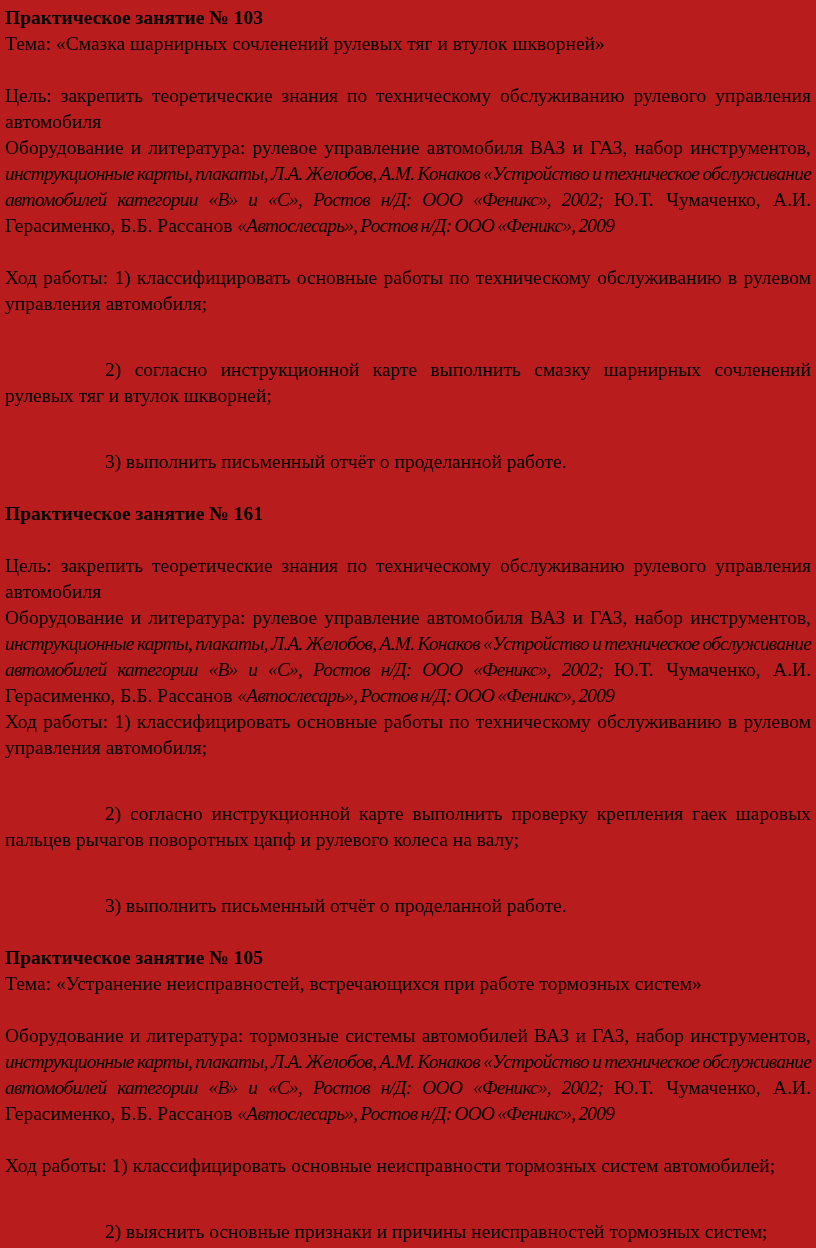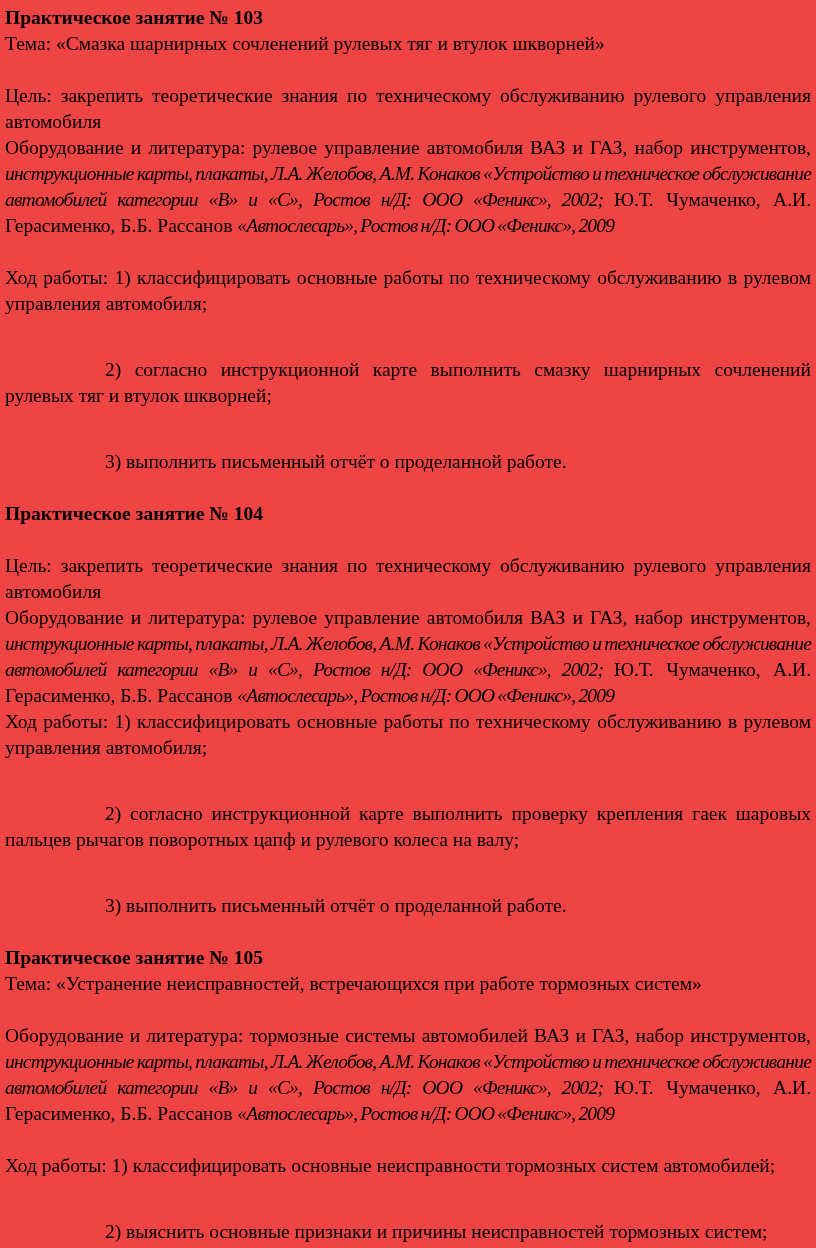--- a/index.html
+++ b/index.html
@@ -10,21 +10,21 @@
     overflow: hidden;
     font-family: "Liberation Serif", "DejaVu Serif", serif;
     color: #000000;
   }
   .doc-page {
     width: 816px;
     height: 1248px;
     padding: 5px 5px 0 5px;
     font-size: 19.5px;
     line-height: 26px;
-    background: #ef4444;
+    background: #b91c1c;
   }
   .para {
     text-align: justify;
   }
   .title {
     font-weight: bold;
     text-align: left;
     white-space: nowrap;
   }
   .spacer { height: 26px; }
@@ -44,21 +44,21 @@
     <p class="para"><span>Оборудование и литература: рулевое управление автомобиля ВАЗ и ГАЗ, набор инструментов, </span><span class="cond">инструкционные карты, плакаты, Л.А. Желобов, А.М. Конаков «Устройство и техническое обслуживание автомобилей категории «В» и «С», Ростов н/Д: ООО «Феникс», 2002; </span><span>Ю.Т. Чумаченко, А.И. Герасименко, Б.Б. Рассанов </span><span class="cond">«Автослесарь», Ростов н/Д: ООО «Феникс», 2009</span></p>
     <div class="spacer"></div>
     <p class="para">Ход работы: 1) классифицировать основные работы по техническому обслуживанию в рулевом управления автомобиля;</p>
     <p class="para indent">2) согласно инструкционной карте выполнить смазку шарнирных сочленений рулевых тяг и втулок шкворней;</p>
     <p class="para indent">3) выполнить письменный отчёт о проделанной работе.</p>
   </section>
 
   <div class="spacer"></div>
 
   <section>
-    <p class="title">Практическое занятие № 104</p>
+    <p class="title">Практическое занятие № 161</p>
     <div class="spacer"></div>
     <p class="para">Цель: закрепить теоретические знания по техническому обслуживанию рулевого управления автомобиля</p>
     <p class="para"><span>Оборудование и литература: рулевое управление автомобиля ВАЗ и ГАЗ, набор инструментов, </span><span class="cond">инструкционные карты, плакаты, Л.А. Желобов, А.М. Конаков «Устройство и техническое обслуживание автомобилей категории «В» и «С», Ростов н/Д: ООО «Феникс», 2002; </span><span>Ю.Т. Чумаченко, А.И. Герасименко, Б.Б. Рассанов </span><span class="cond">«Автослесарь», Ростов н/Д: ООО «Феникс», 2009</span></p>
     <p class="para">Ход работы: 1) классифицировать основные работы по техническому обслуживанию в рулевом управления автомобиля;</p>
     <p class="para indent">2) согласно инструкционной карте выполнить проверку крепления гаек шаровых пальцев рычагов поворотных цапф и рулевого колеса на валу;</p>
     <p class="para indent">3) выполнить письменный отчёт о проделанной работе.</p>
   </section>
 
   <div class="spacer"></div>
 

